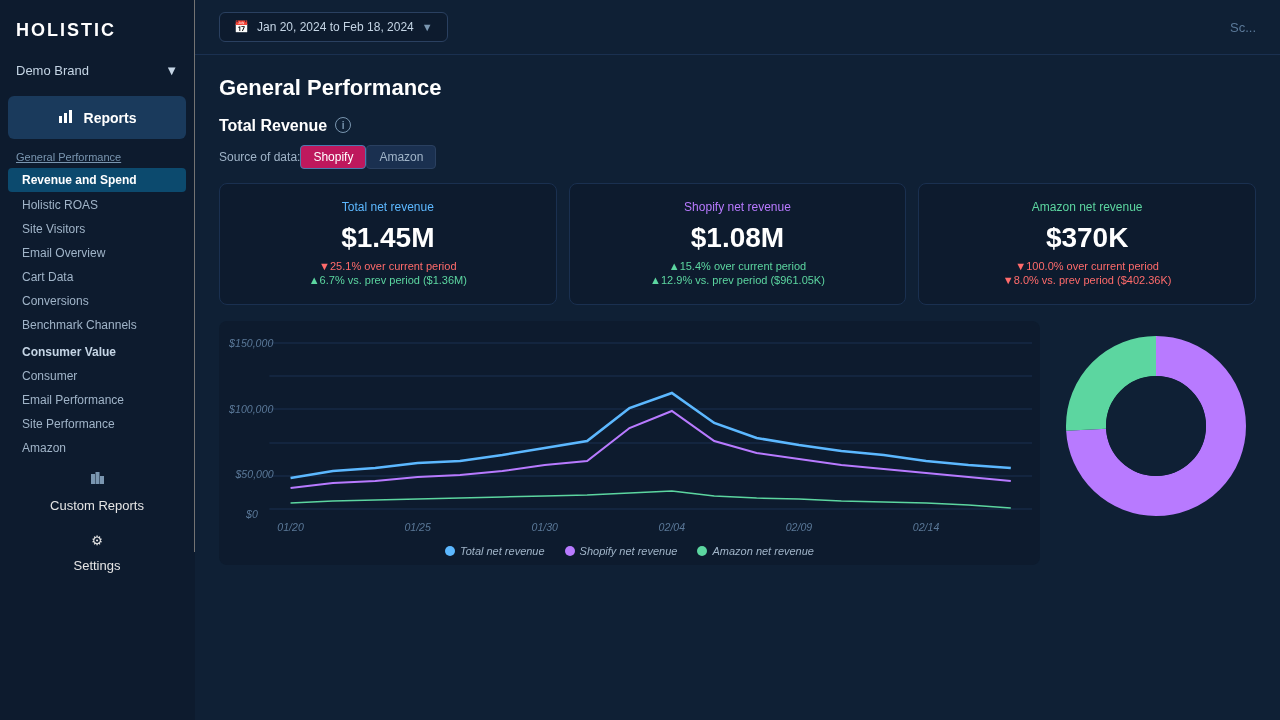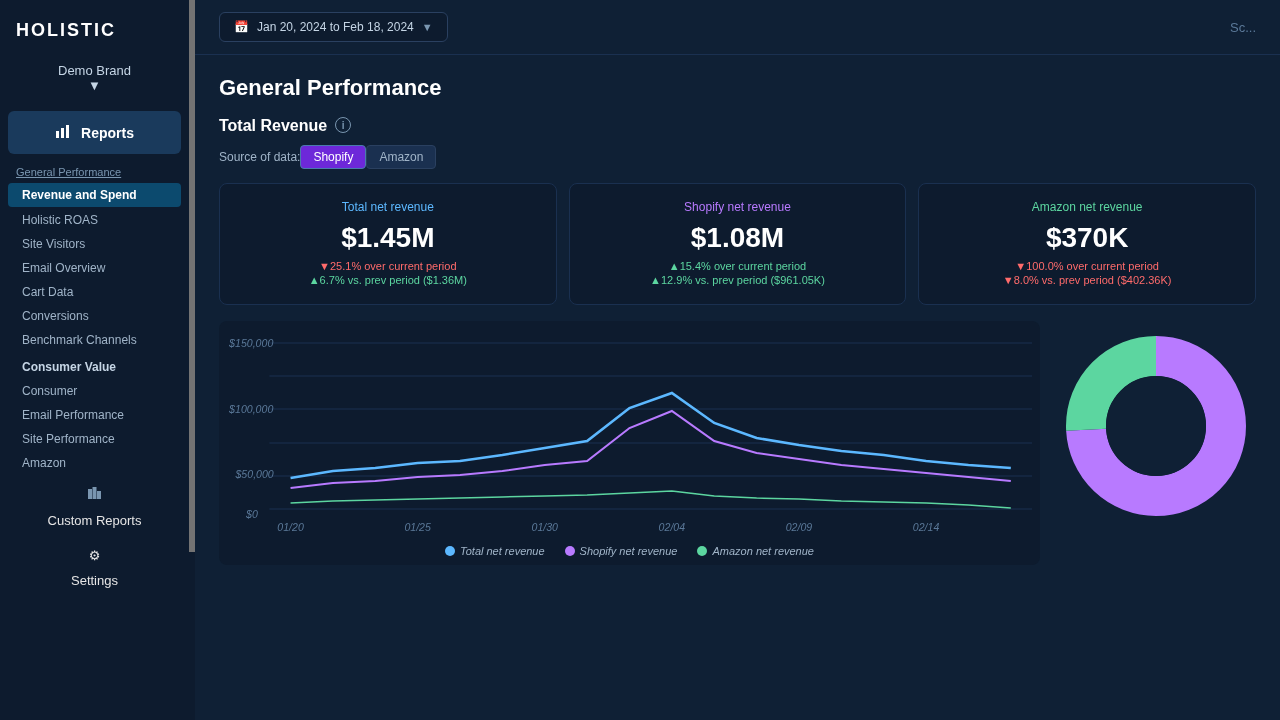--- a/index.html
+++ b/index.html
@@ -11,41 +11,40 @@
       height: 720px;
       overflow: hidden;
       display: flex;
     }
 
     
     .sidebar {
       width: 195px;
       min-width: 195px;
       background: #0d1b2e;
-      border-right: 6px solid #737373;
+      border-right: 1px solid #737373;
       display: flex;
       flex-direction: column;
       height: 552px;
     }
     .sidebar-logo {
       padding: 20px 16px 14px;
       font-size: 18px;
       font-weight: 700;
       letter-spacing: 2px;
       color: #fff;
     }
     .sidebar-brand {
       padding: 8px 16px 16px;
       display: flex;
       align-items: center;
       justify-content: space-between;
       font-size: 13px;
       color: #a0b4c8;
       cursor: pointer;
-      flex-direction: column;
     }
     .sidebar-brand span { color: #c5d5e5; font-size: 13px; }
     .sidebar-nav-item {
       display: flex;
       align-items: center;
       gap: 10px;
       padding: 12px 16px;
       font-size: 14px;
       font-weight: 600;
       cursor: pointer;
@@ -167,21 +166,21 @@
     }
     .source-label { font-size: 12px; color: #a0b4c8; }
     .source-btn {
       padding: 4px 12px;
       border-radius: 4px;
       font-size: 12px;
       cursor: pointer;
       border: 1px solid transparent;
     }
     .source-btn.active {
-      background: #6d28d9;
+      background: #be185d;
       border-color: #4a7aae;
       color: #fff;
     }
     .source-btn:not(.active) {
       background: #1a3050;
       border-color: #2a4060;
       color: #a0b4c8;
     }
 
     

